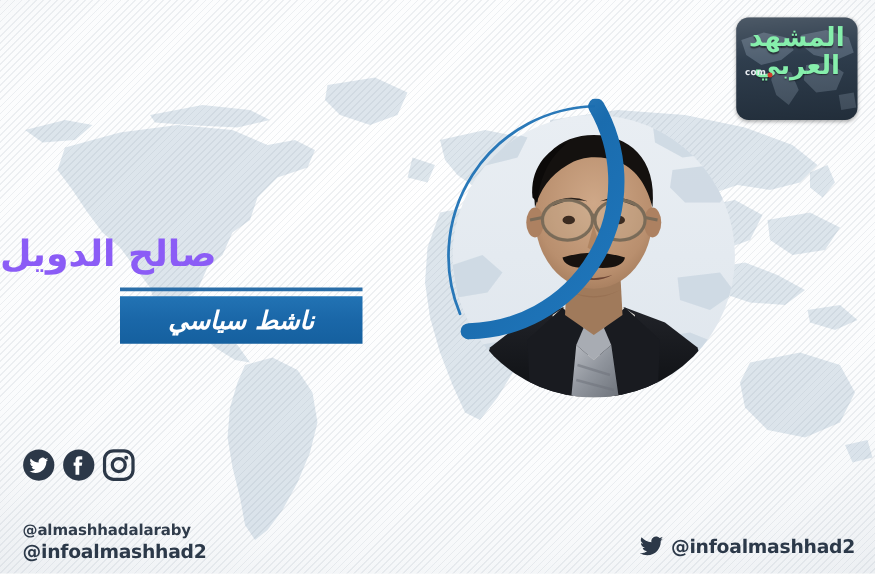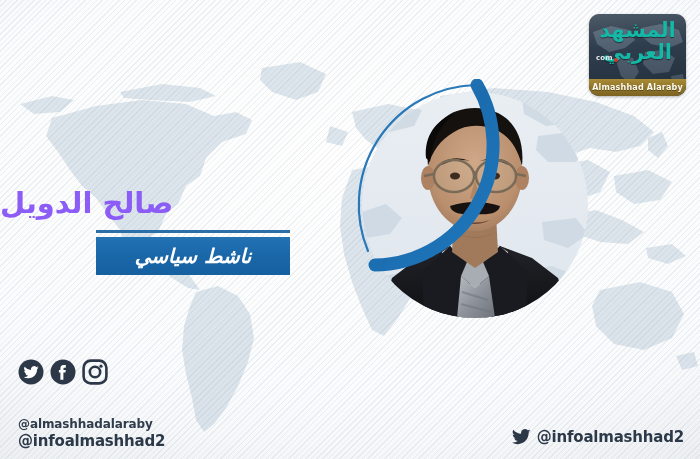--- a/index.html
+++ b/index.html
@@ -67,21 +67,21 @@
   .logo-sheen {
     position: absolute;
     inset: 0;
     background: linear-gradient(175deg, rgba(255,255,255,0.16) 0%, rgba(255,255,255,0.02) 38%, rgba(0,0,0,0.22) 100%);
   }
   .logo-ar {
     position: absolute;
     left: 0; right: 0;
     top: 6px;
     text-align: center;
-    color: #14b8a6;
+    color: #86efac;
     direction: rtl;
     line-height: 1.02;
     text-shadow: 0 1px 1px rgba(0,0,0,0.5);
   }
   .logo-ar .l1 {
     display: block;
     font-size: 21px;
     font-weight: bold;
     letter-spacing: -0.5px;
   }
@@ -290,21 +290,20 @@
         </g>
       </svg>
     </div>
     <div class="logo-sheen"></div>
     <div class="logo-ar">
       <span class="l1">المشهد</span>
       <span class="l2">العربي</span>
     </div>
     <div class="logo-com">com</div>
     <div class="logo-dot"></div>
-    <div class="logo-band">Almashhad Alaraby</div>
   </div>
 
   <div class="portrait-wrap">
 
     <div class="photo-clip">
       <svg viewBox="0 0 226 226" preserveAspectRatio="xMidYMid slice" aria-hidden="true">
         <defs>
           <linearGradient id="bgp" x1="0" y1="0" x2="0" y2="1">
             <stop offset="0%" stop-color="#e9eef3"></stop>
             <stop offset="100%" stop-color="#dfe6ed"></stop>

